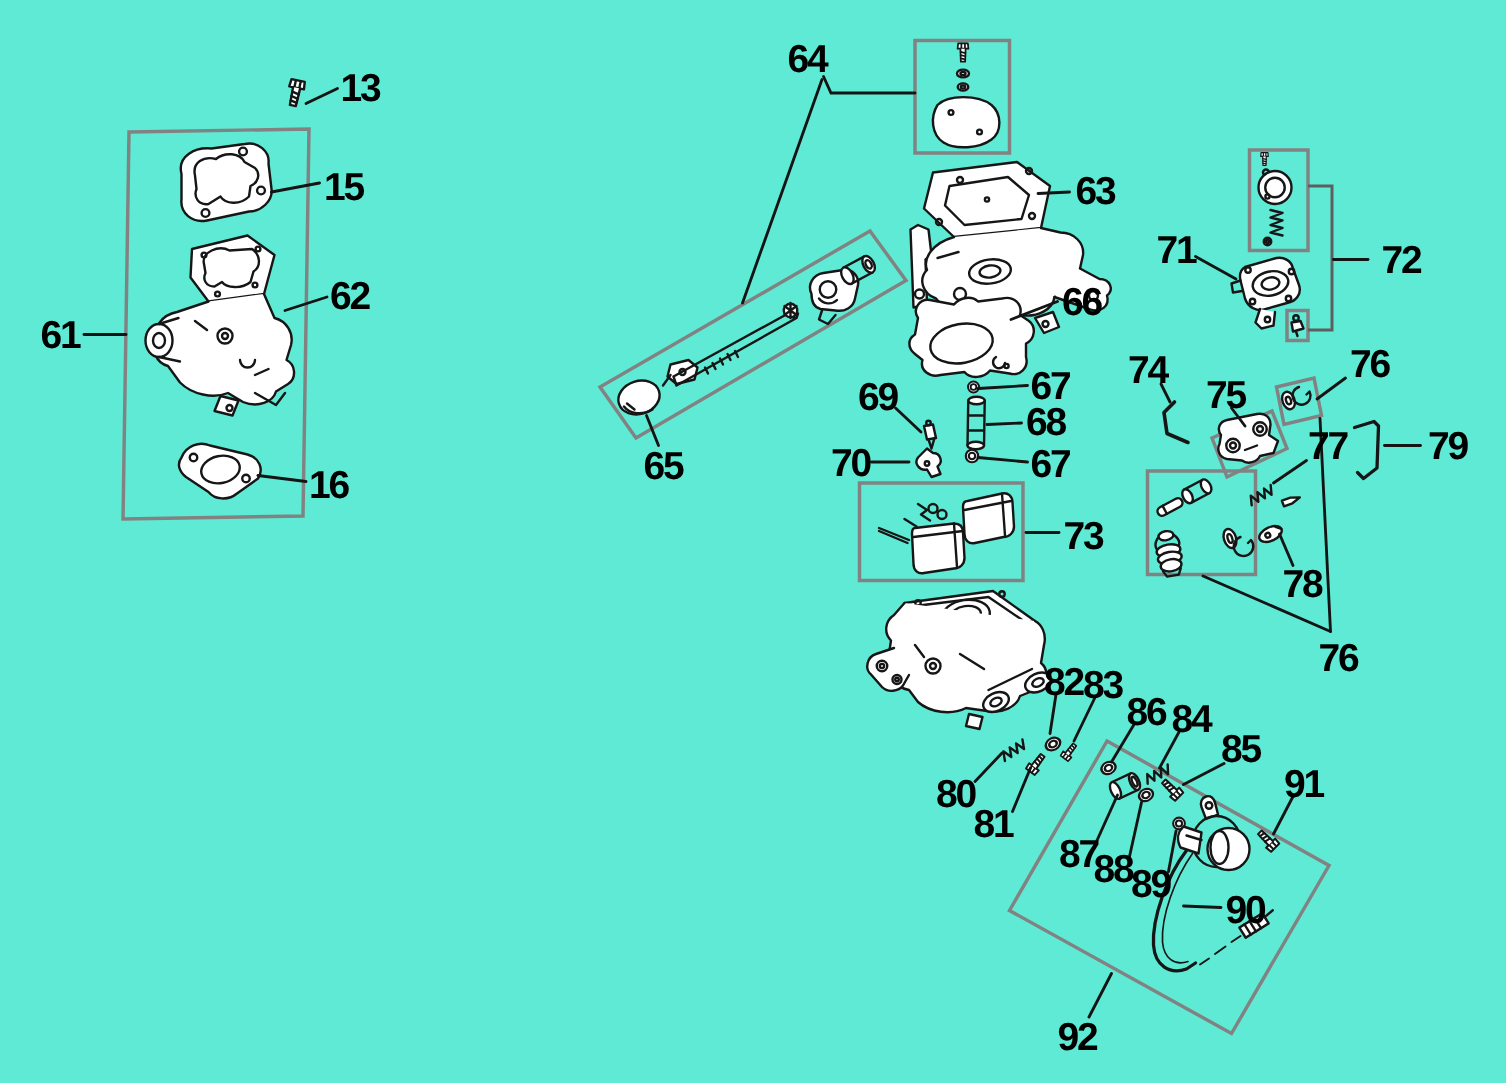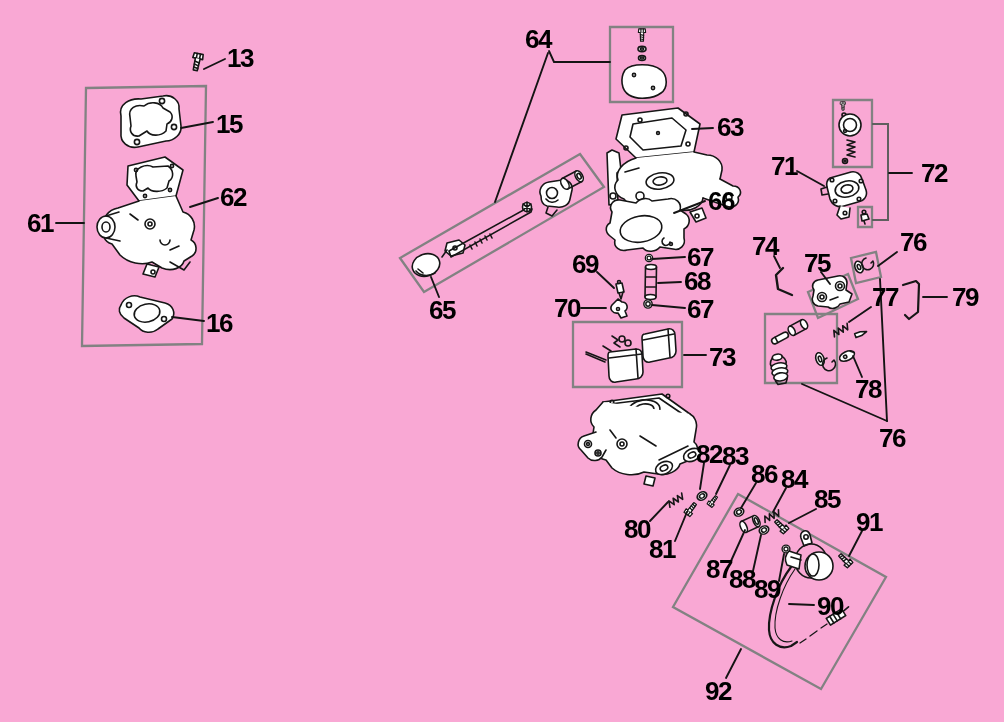--- a/index.html
+++ b/index.html
@@ -1,16 +1,16 @@
 <!DOCTYPE html>
 <html><head>
 <meta charset="utf-8">
 <style>
   html,body{margin:0;padding:0;background:#ffffff;}
-  .stage{position:relative;width:1004px;height:722px;background:#f9a8d4;overflow:hidden;}
+  .stage{position:relative;width:1004px;height:722px;background:#5eead4;overflow:hidden;}
   svg{position:absolute;left:0;top:0;}
   .plabel{font-family:"Liberation Sans",sans-serif;font-weight:bold;font-size:26px;
           letter-spacing:-1.5px;fill:#000000;text-anchor:middle;}
   .leader{fill:none;stroke:#141414;stroke-width:1.9;stroke-linecap:round;}
   .gbox{fill:none;stroke:#828282;stroke-width:2.3;stroke-linejoin:miter;}
   .bracket{fill:none;stroke:#5f5f5f;stroke-width:2;}
 </style>
 </head>
 <body>
 

